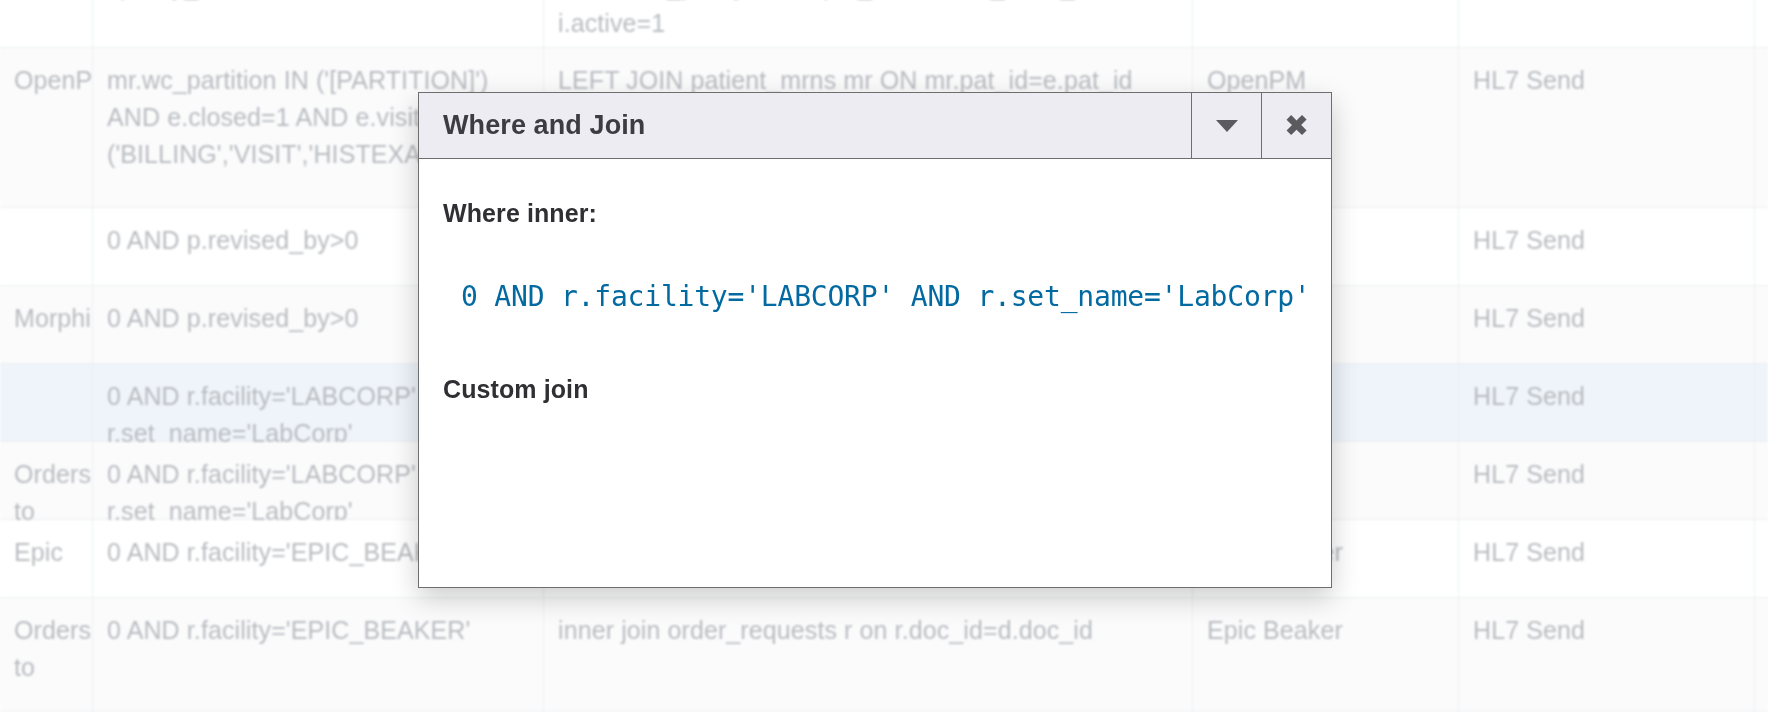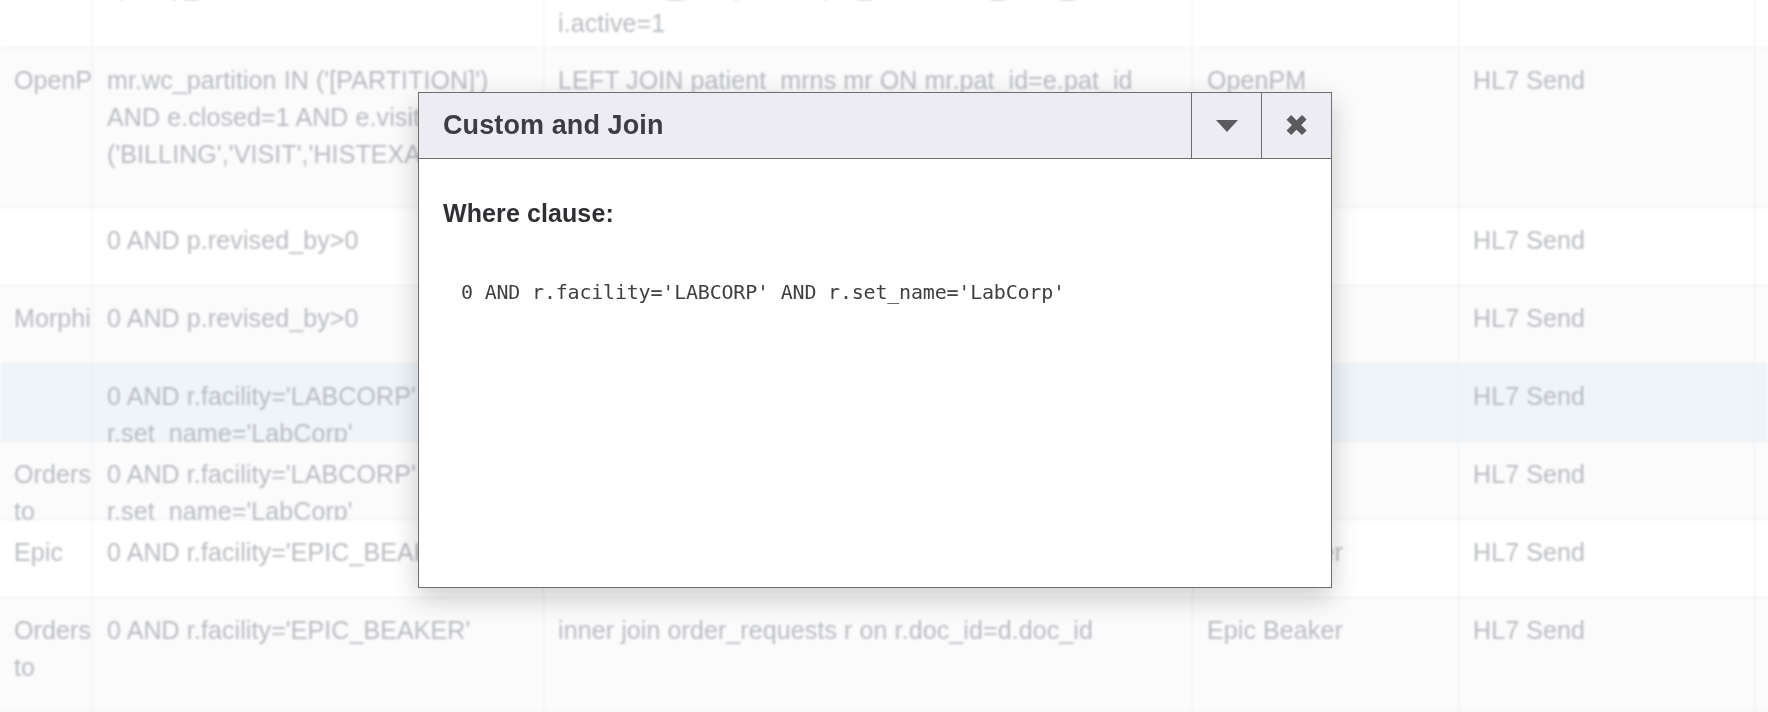--- a/index.html
+++ b/index.html
@@ -132,22 +132,22 @@
   }
   .section-label {
     font-size: 25px;
     font-weight: bold;
     color: #2f2f34;
     letter-spacing: 0.1px;
     -webkit-font-smoothing: antialiased;
   }
   .code-line {
     font-family: "DejaVu Sans Mono", monospace;
-    font-size: 20px;
-    color: #404040;
+    font-size: 28px;
+    color: #0369a1;
     white-space: pre;
     letter-spacing: -0.2px;
   }
   #where-clause-value { margin: 52px 0 0 18px; }
   #custom-join-label  { margin-top: 62px; }
   #custom-join-value  { margin: 50px 0 0 26px; }
 </style>
 </head>
 <body>
 
@@ -254,31 +254,32 @@
       <div class="vline v2"></div>
       <div class="vline v3"></div>
       <div class="vline v4"></div>
       <div class="vline v5"></div>
     </div>
   </div>
 
 <div id="dialog">
 
   <div id="dialog-header">
-    <div id="dialog-title">Custom and Join</div>
+    <div id="dialog-title">Where and Join</div>
 
     <button class="hdr-btn">
       <span class="caret-glyph"></span>
     </button>
 
     <button class="hdr-btn">
       <span class="close-glyph">✖</span>
     </button>
   </div>
 
   <div id="dialog-body">
-    <div class="section-label">Where clause:</div>
+    <div class="section-label">Where inner:</div>
 
     <div class="code-line" id="where-clause-value">0 AND r.facility='LABCORP' AND r.set_name='LabCorp'</div>
 
+    <div class="section-label" id="custom-join-label">Custom join</div>
 
   </div>
 </div>
 
 </body></html>

